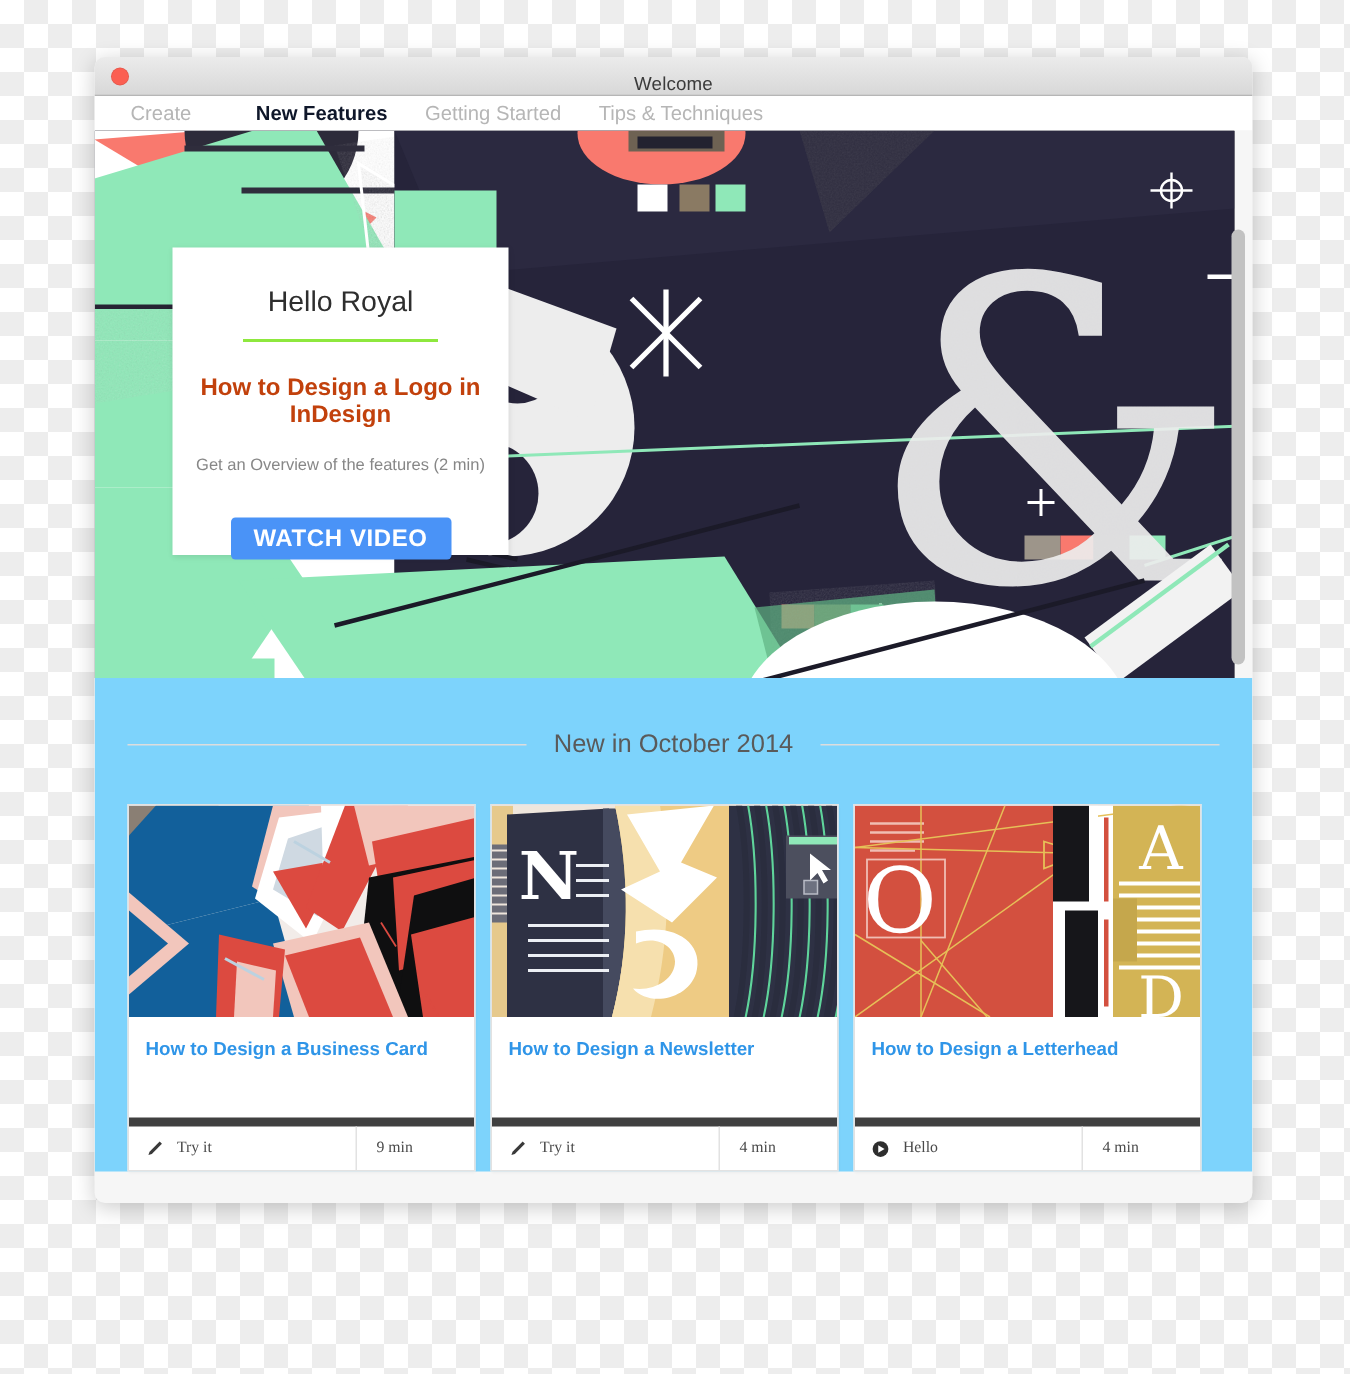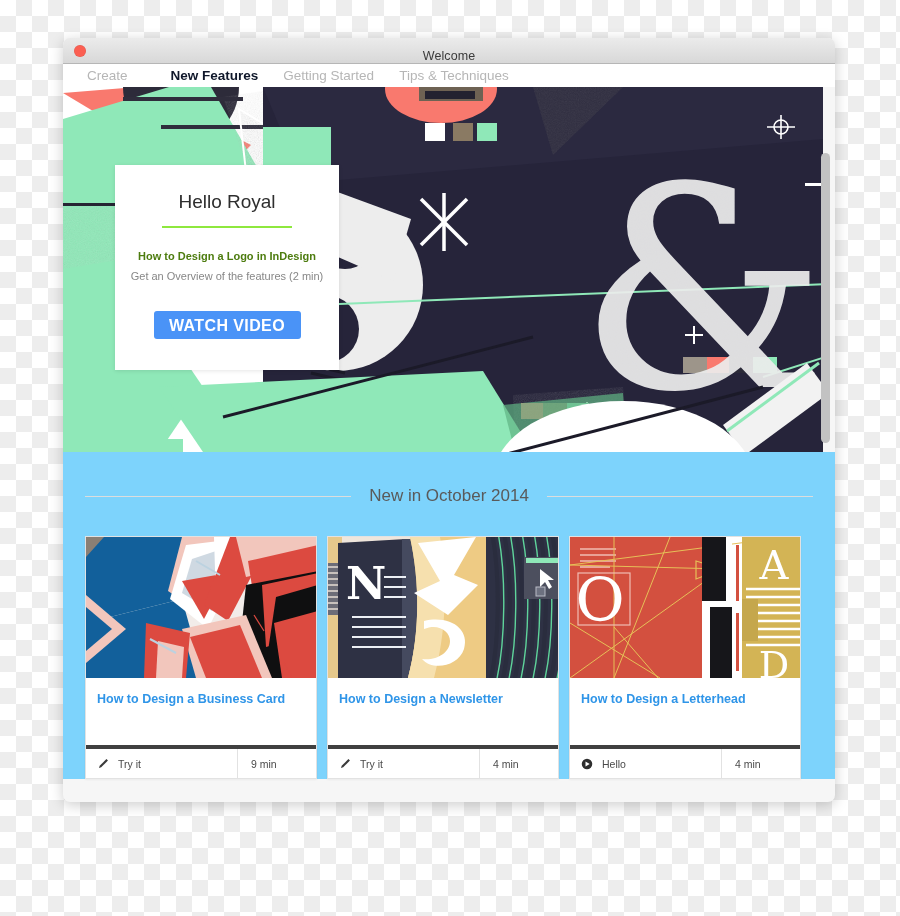--- a/index.html
+++ b/index.html
@@ -116,29 +116,29 @@
     font-weight: normal;
     margin: 0;
   }
   .hero-rule {
     width: 130px;
     height: 2px;
     background: #8ee83e;
     margin: 13px auto 0;
   }
   .hero-sub {
-    font-size: 11px;
+    font-size: 16px;
     font-weight: bold;
-    color: #4d7c0f;
+    color: #c2410c;
     margin: 22px 0 0;
   }
   .hero-desc {
     font-size: 11px;
     color: #878787;
-    margin: 8px 0 0;
+    margin: 18px 0 0;
   }
   .watch-btn {
     display: inline-block;
     margin-top: 29px;
     width: 147px;
     height: 28px;
     line-height: 28px;
     background: #4a93f7;
     color: #ffffff;
     font-size: 16px;
@@ -198,23 +198,24 @@
     font-size: 12.5px;
     font-weight: bold;
     color: #2f95e8;
     text-decoration: none;
     cursor: pointer;
     line-height: 1.2;
     display: block;
   }
   .card-foot {
     height: 29px;
-    border-top: 4px solid #404040;
+    border-top: 6px solid #404040;
     display: flex;
     align-items: stretch;
+    font-family: Liberation Serif, serif;
   }
   .foot-action {
     flex: 1;
     display: flex;
     align-items: center;
     padding-left: 11px;
     border-right: 1px solid #e2e2e2;
     cursor: pointer;
   }
   .foot-action .lbl { font-size: 10.5px; color: #4a4a4a; margin-left: 9px; }

